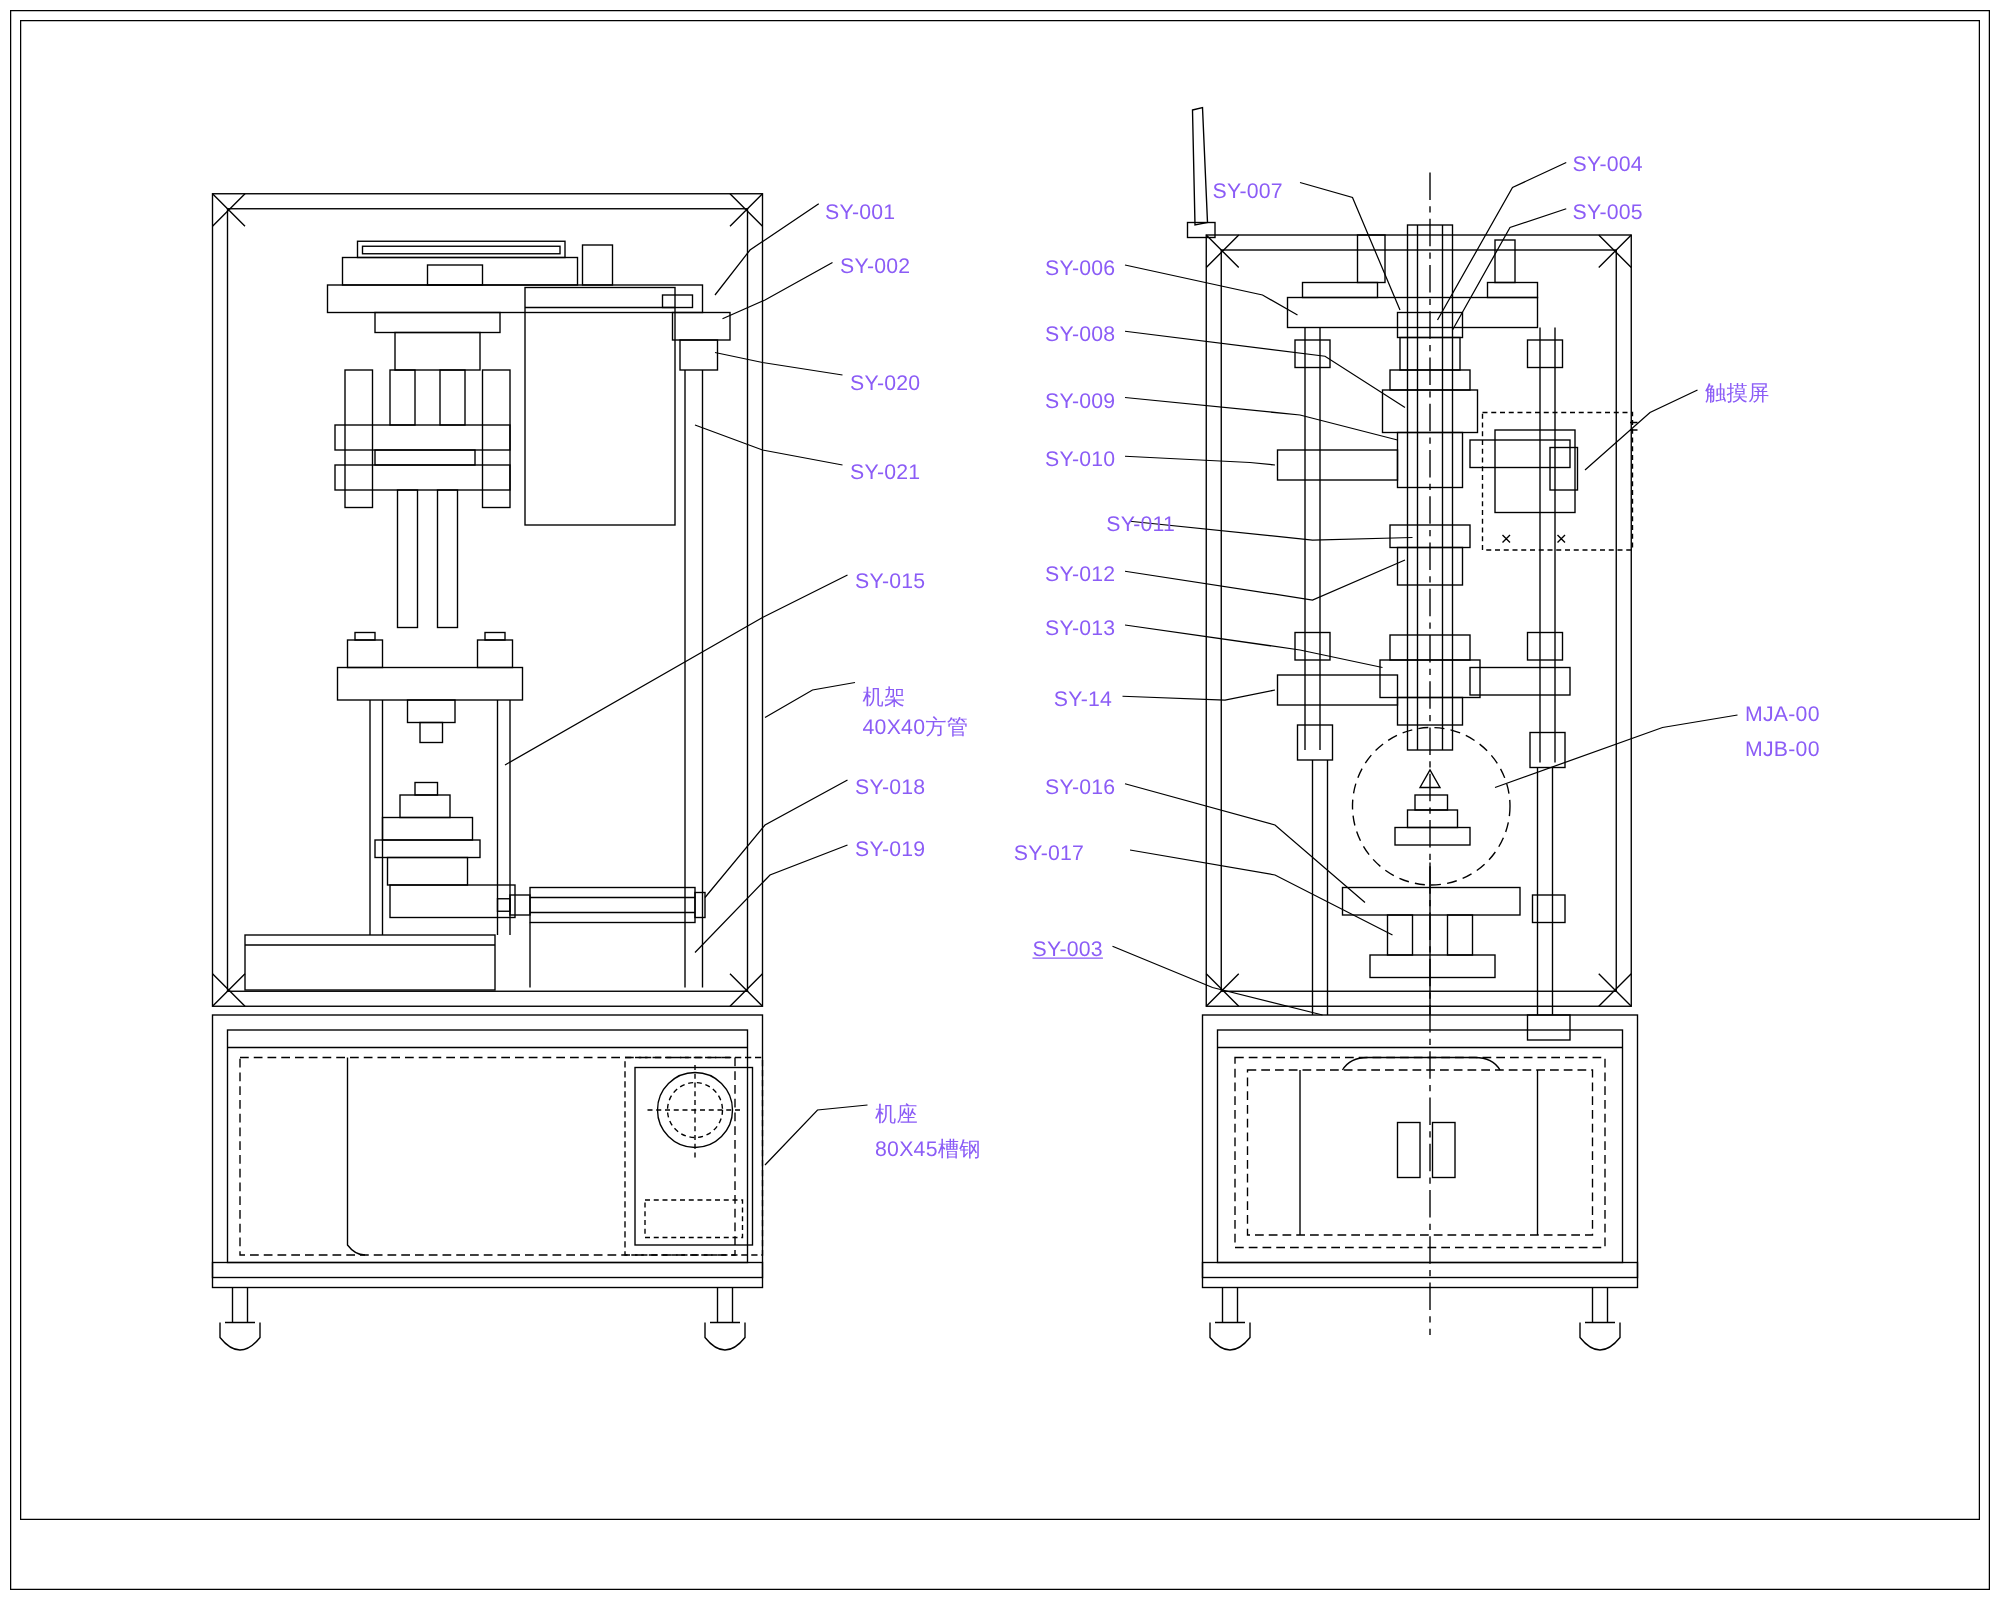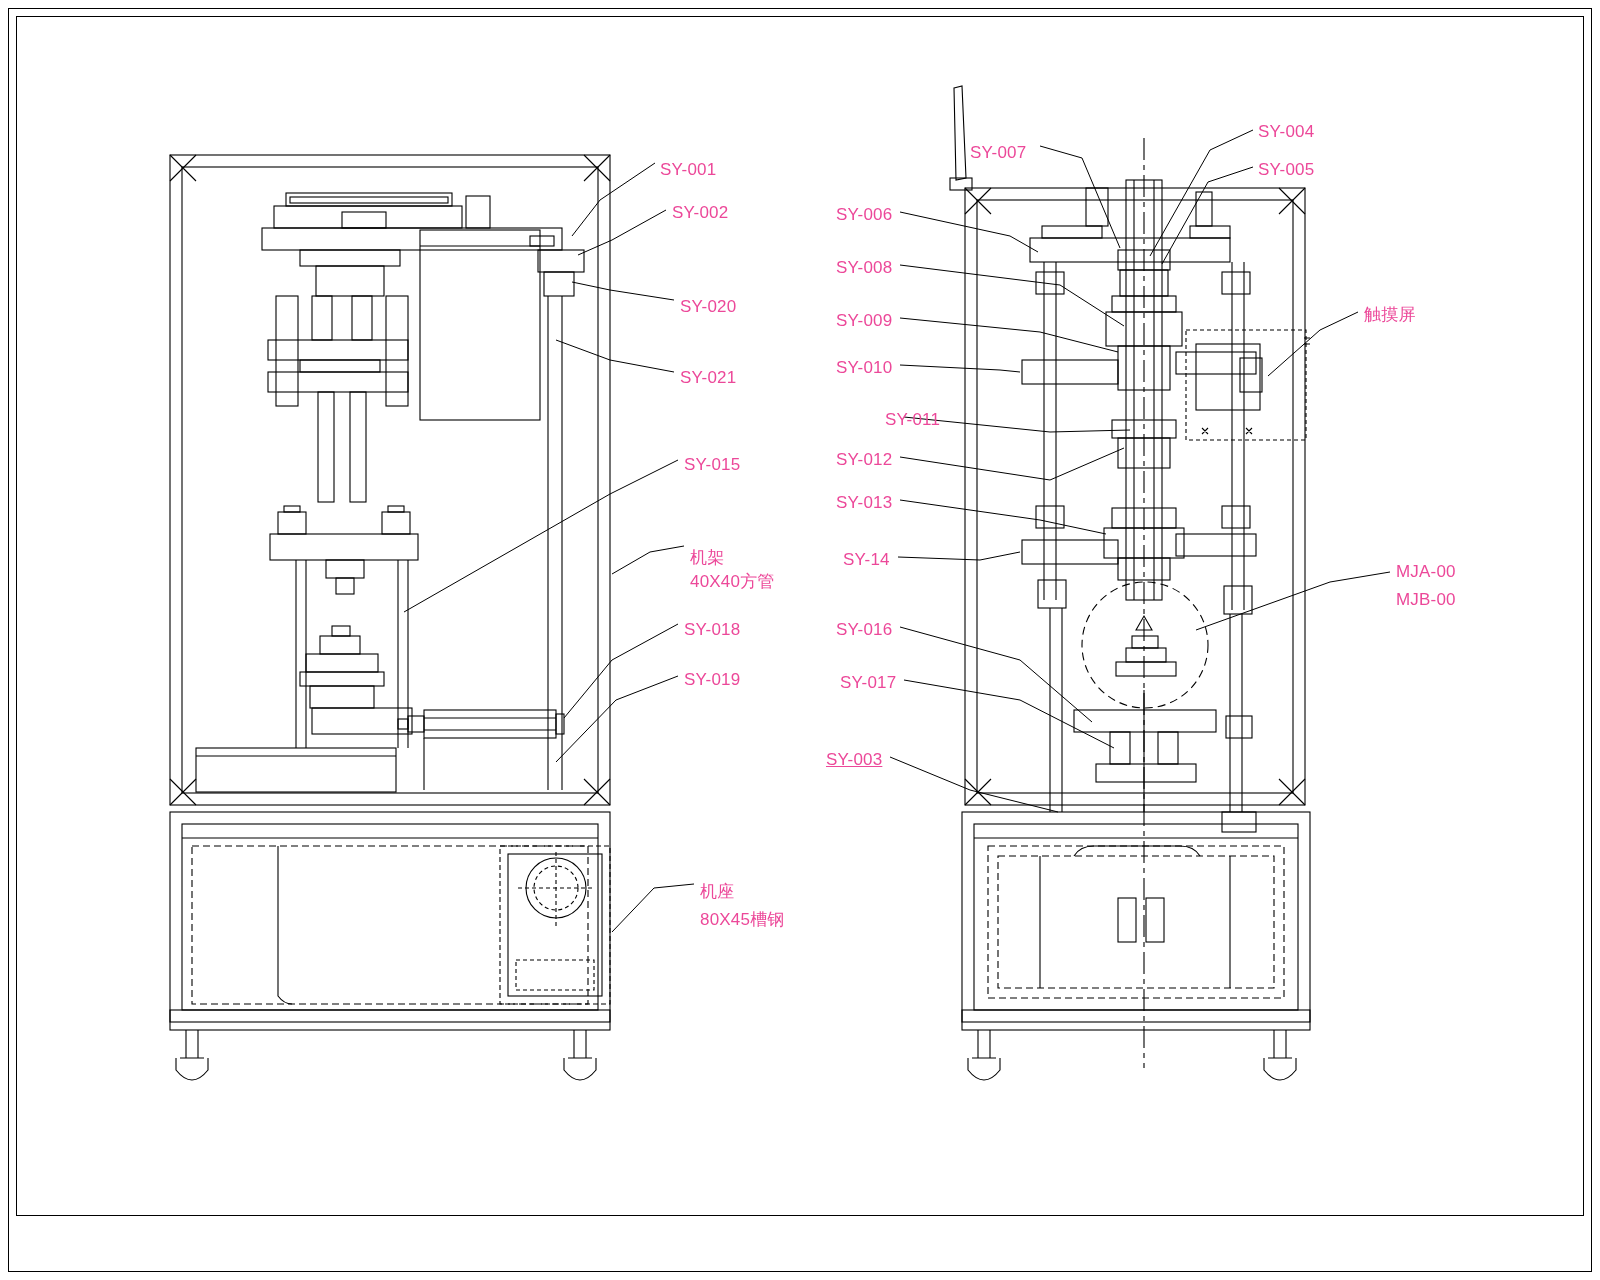--- a/index.html
+++ b/index.html
@@ -1,21 +1,21 @@
 <!DOCTYPE html>
 <html><head>
 <meta charset="utf-8">
 <style>
   html,body{margin:0;padding:0;background:#ffffff;}
   body{width:1600px;height:1280px;overflow:hidden;font-family:"Liberation Sans",sans-serif;}
   #sheet{position:relative;width:1600px;height:1280px;background:#fff;}
   .frame-outer{position:absolute;left:8px;top:8px;width:1584px;height:1264px;border:1.5px solid #000;box-sizing:border-box;}
   .frame-inner{position:absolute;left:16px;top:16px;width:1568px;height:1200px;border:1px solid #000;box-sizing:border-box;}
   svg{position:absolute;left:0;top:0;width:1600px;height:1280px;}
-  .lbl{position:absolute;font-size:17px;color:#ec4899;white-space:nowrap;letter-spacing:.2px;}
+  .lbl{position:absolute;font-size:17px;color:#8b5cf6;white-space:nowrap;letter-spacing:.2px;}
   .lbl.cn{font-size:17px;text-align:center;}
   .lbl2{line-height:20px;}
 </style>
 </head>
 <body>
 
 <div id="sheet">
 
   <div class="frame-outer"></div>
   <div class="frame-inner"></div>
@@ -265,20 +265,20 @@
   <div class="lbl" style="left:1258px;top:160px;">SY-005</div>
   <div class="lbl" style="left:836px;top:205px;">SY-006</div>
   <div class="lbl" style="left:836px;top:258px;">SY-008</div>
   <div class="lbl" style="left:836px;top:311px;">SY-009</div>
   <div class="lbl" style="left:836px;top:358px;">SY-010</div>
   <div class="lbl" style="left:840px;top:410px;margin-left:45px;">SY-011</div>
   <div class="lbl" style="left:836px;top:450px;">SY-012</div>
   <div class="lbl" style="left:836px;top:493px;">SY-013</div>
   <div class="lbl" style="left:843px;top:550px;">SY-14</div>
   <div class="lbl" style="left:836px;top:620px;">SY-016</div>
-  <div class="lbl" style="left:840px;top:673px;">SY-017</div>
+  <div class="lbl" style="left:811px;top:673px;">SY-017</div>
   <div class="lbl" style="left:826px;top:750px;text-decoration:underline;">SY-003</div>
 
   <div class="lbl cn" style="left:1364px;top:303px;">触摸屏</div>
   <div class="lbl" style="left:1396px;top:562px;">MJA-00</div>
   <div class="lbl" style="left:1396px;top:590px;">MJB-00</div>
 
 </div>
 
 </body></html>

